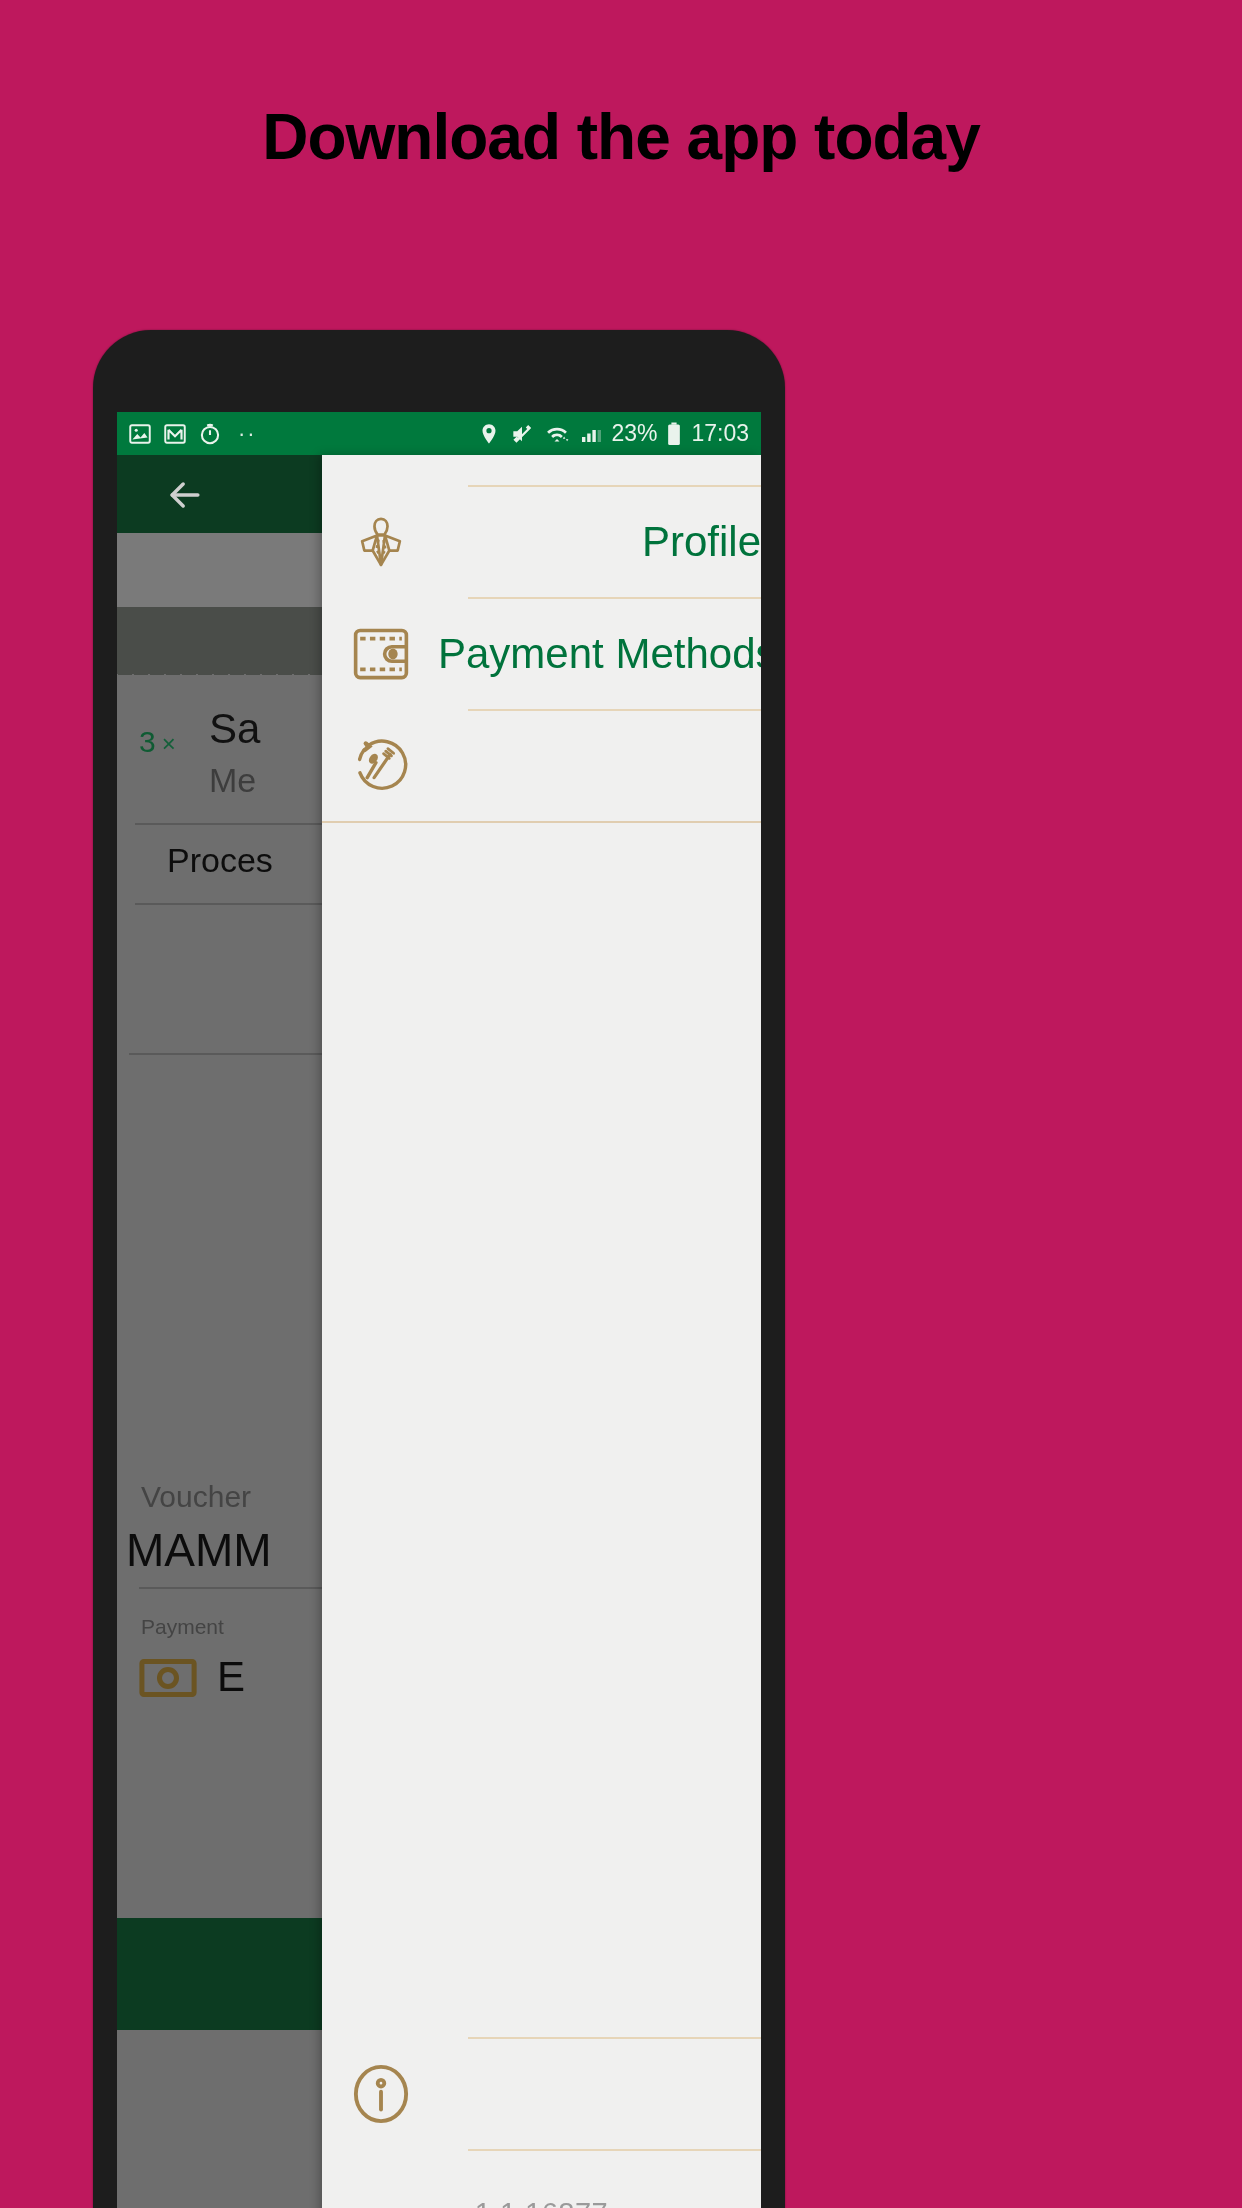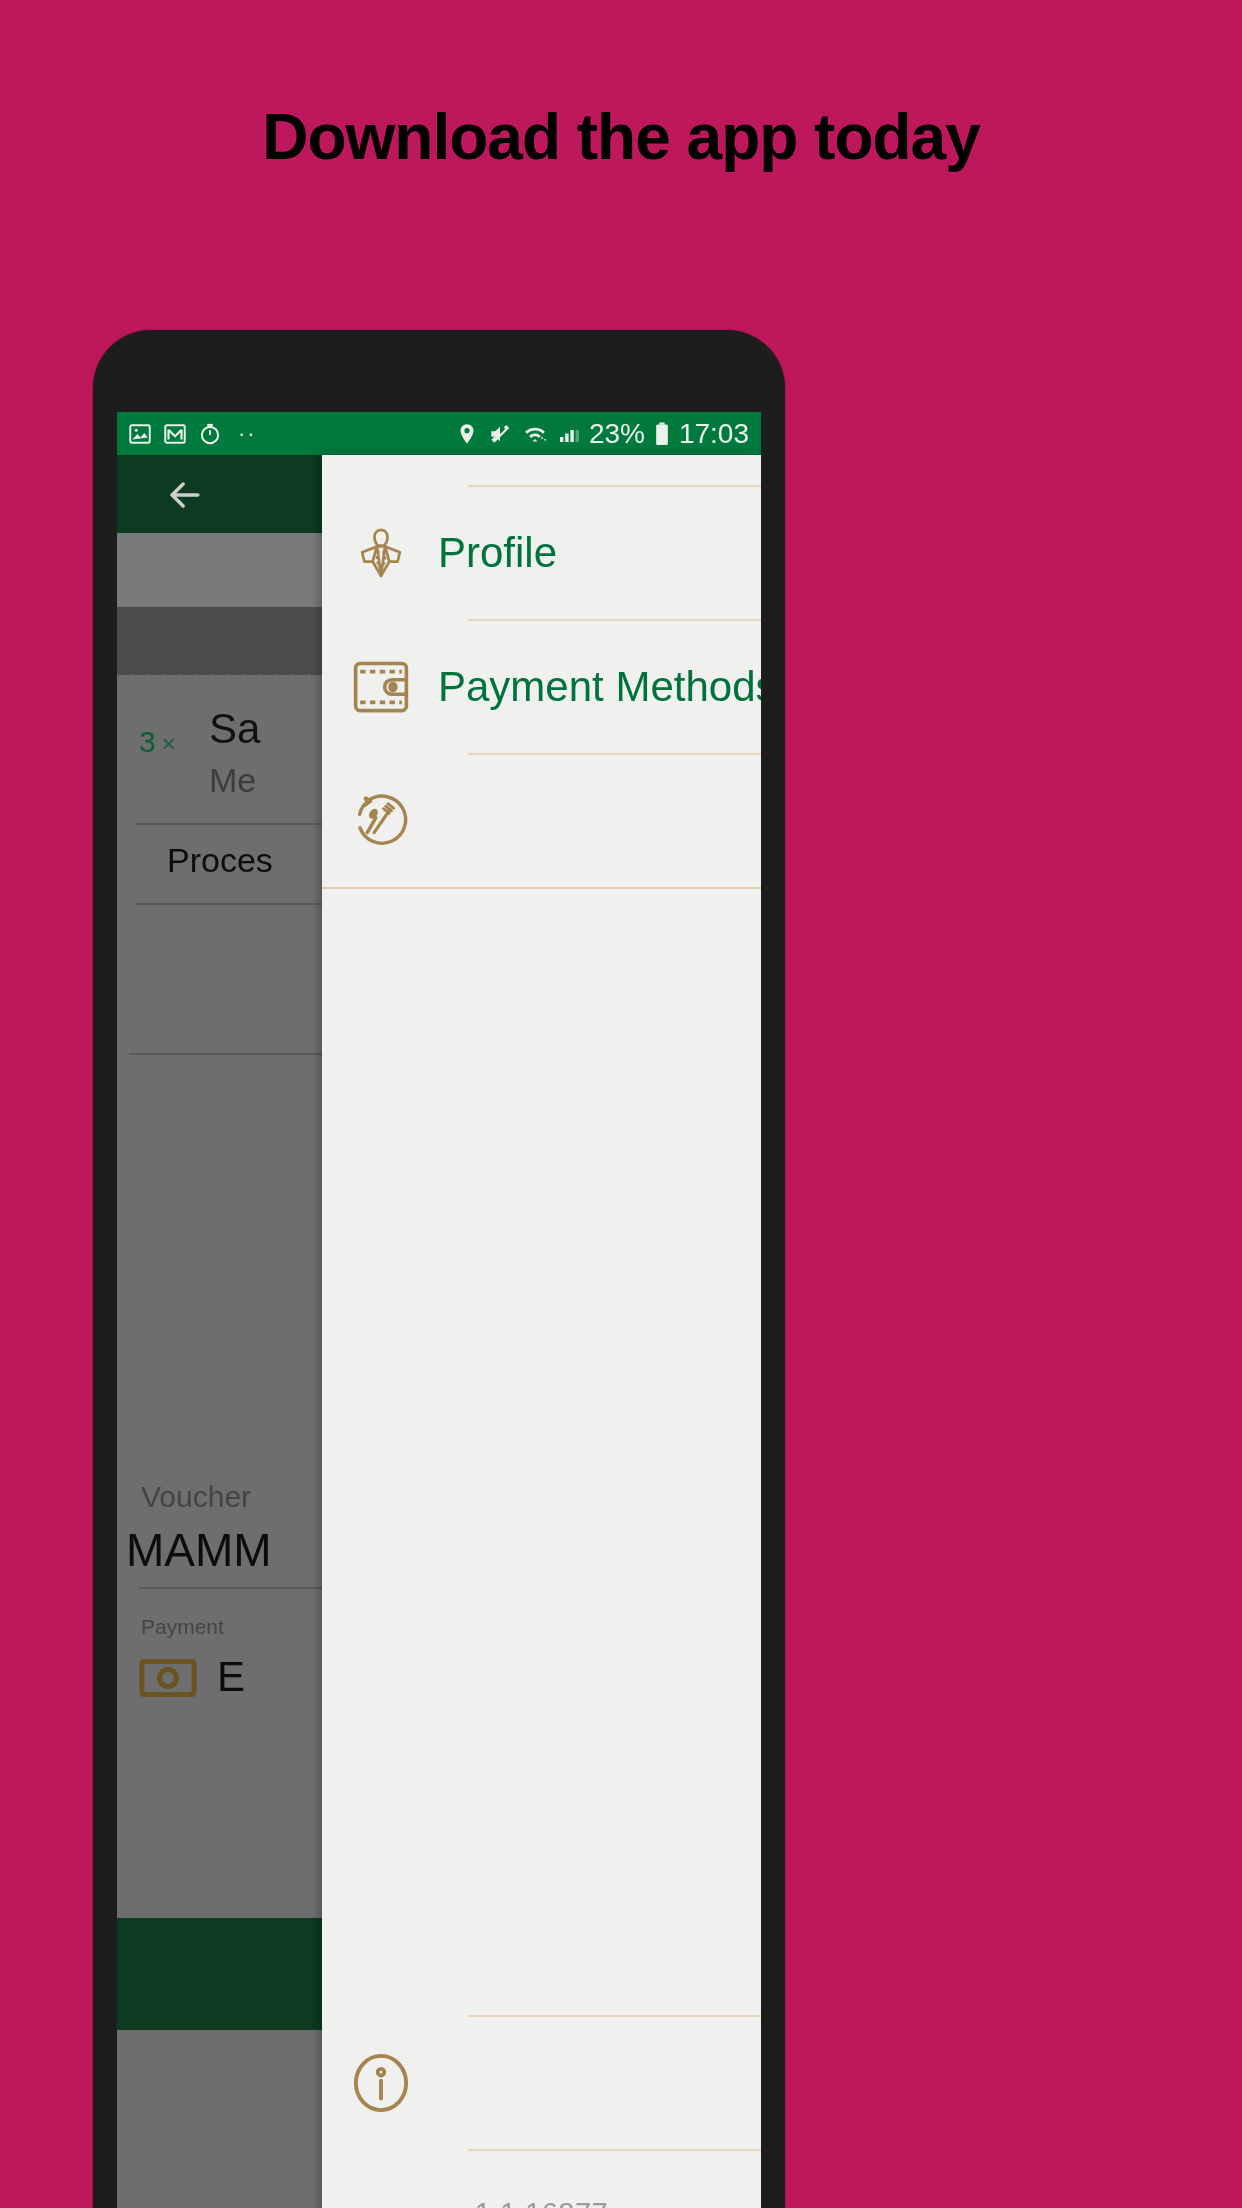--- a/index.html
+++ b/index.html
@@ -51,21 +51,21 @@
     display: flex;
     align-items: center;
     padding: 0 12px 0 10px;
     color: #e9f3ec;
     font-size: 26px;
   }
   .sb-left { display: flex; align-items: center; gap: 9px; }
   .sb-right { margin-left: auto; display: flex; align-items: center; gap: 8px; }
   .sb-ico { display: inline-flex; align-items: center; justify-content: center; }
   .sb-dots { letter-spacing: 2px; font-size: 22px; padding-left: 6px; opacity: .95; }
-  .sb-text { font-size: 28px; line-height: 1; font-family: "Liberation Sans", sans-serif; }
+  .sb-text { font-size: 23px; line-height: 1; font-family: "Liberation Sans", sans-serif; }
 
   
   .bg-app {
     position: absolute; left: 0; top: 43px;
     width: 644px; height: 1775px;
     background: #6e6e6e;
   }
   .bg-toolbar {
     position: absolute; left: 0; top: 0; width: 644px; height: 78px;
     background: #0c3b21;
@@ -147,24 +147,25 @@
     left: 205px; top: 43px;
     width: 439px; height: 1775px;
     background: #f0f0ef;
     box-shadow: -3px 0 9px rgba(0,0,0,.25);
     display: flex;
     flex-direction: column;
   }
   .menu-top { padding-top: 0; }
   .menu-item {
     position: relative;
-    height: 132px;
+    height: 110px;
     display: flex;
     align-items: center;
     padding-left: 28px;
+    justify-content: space-between;
   }
   .mi-icon {
     width: 62px; height: 62px;
     flex: 0 0 62px;
     display: flex; align-items: center; justify-content: center;
     color: #a5854f;
   }
   .mi-label {
     margin-left: 26px;
     font-size: 42px;

